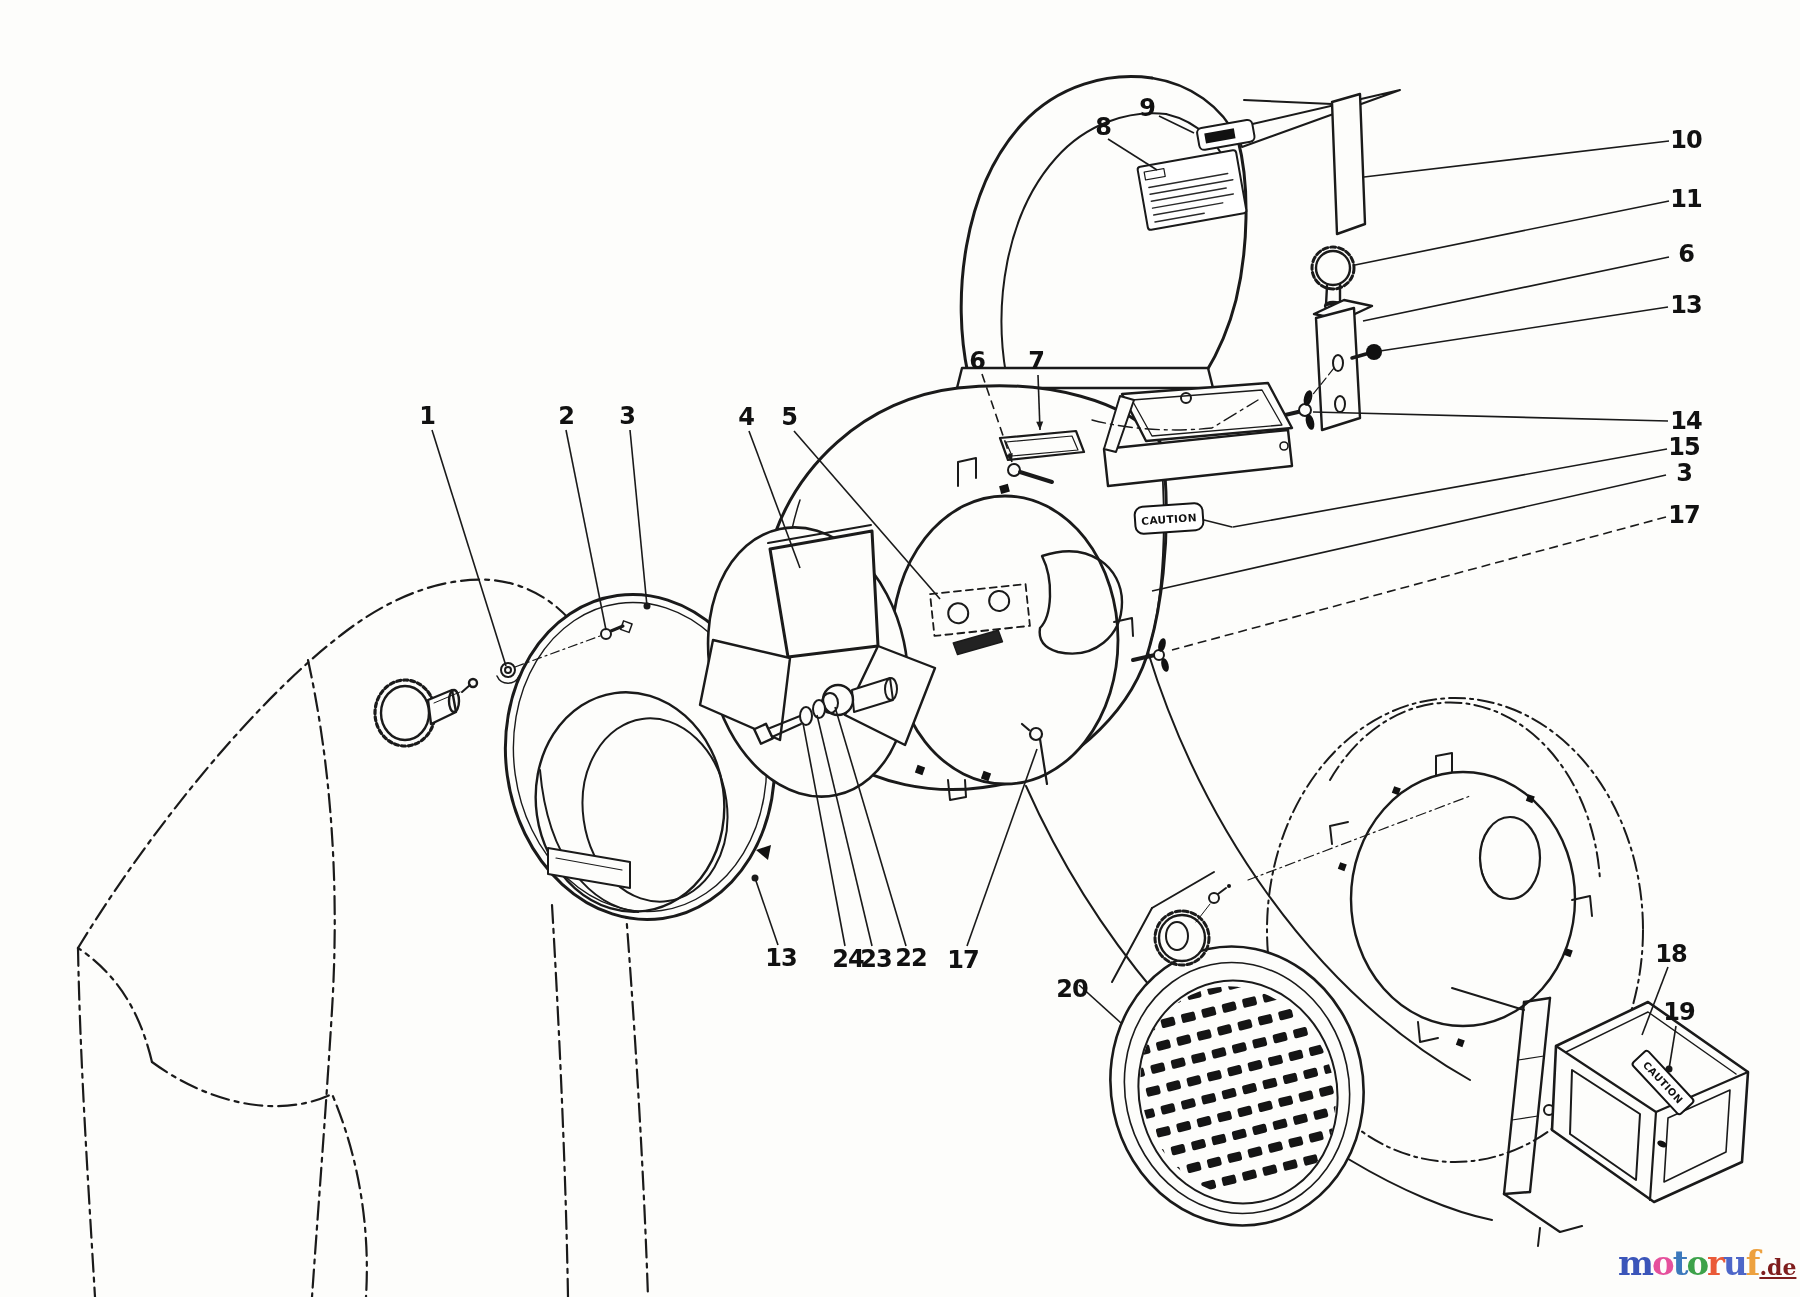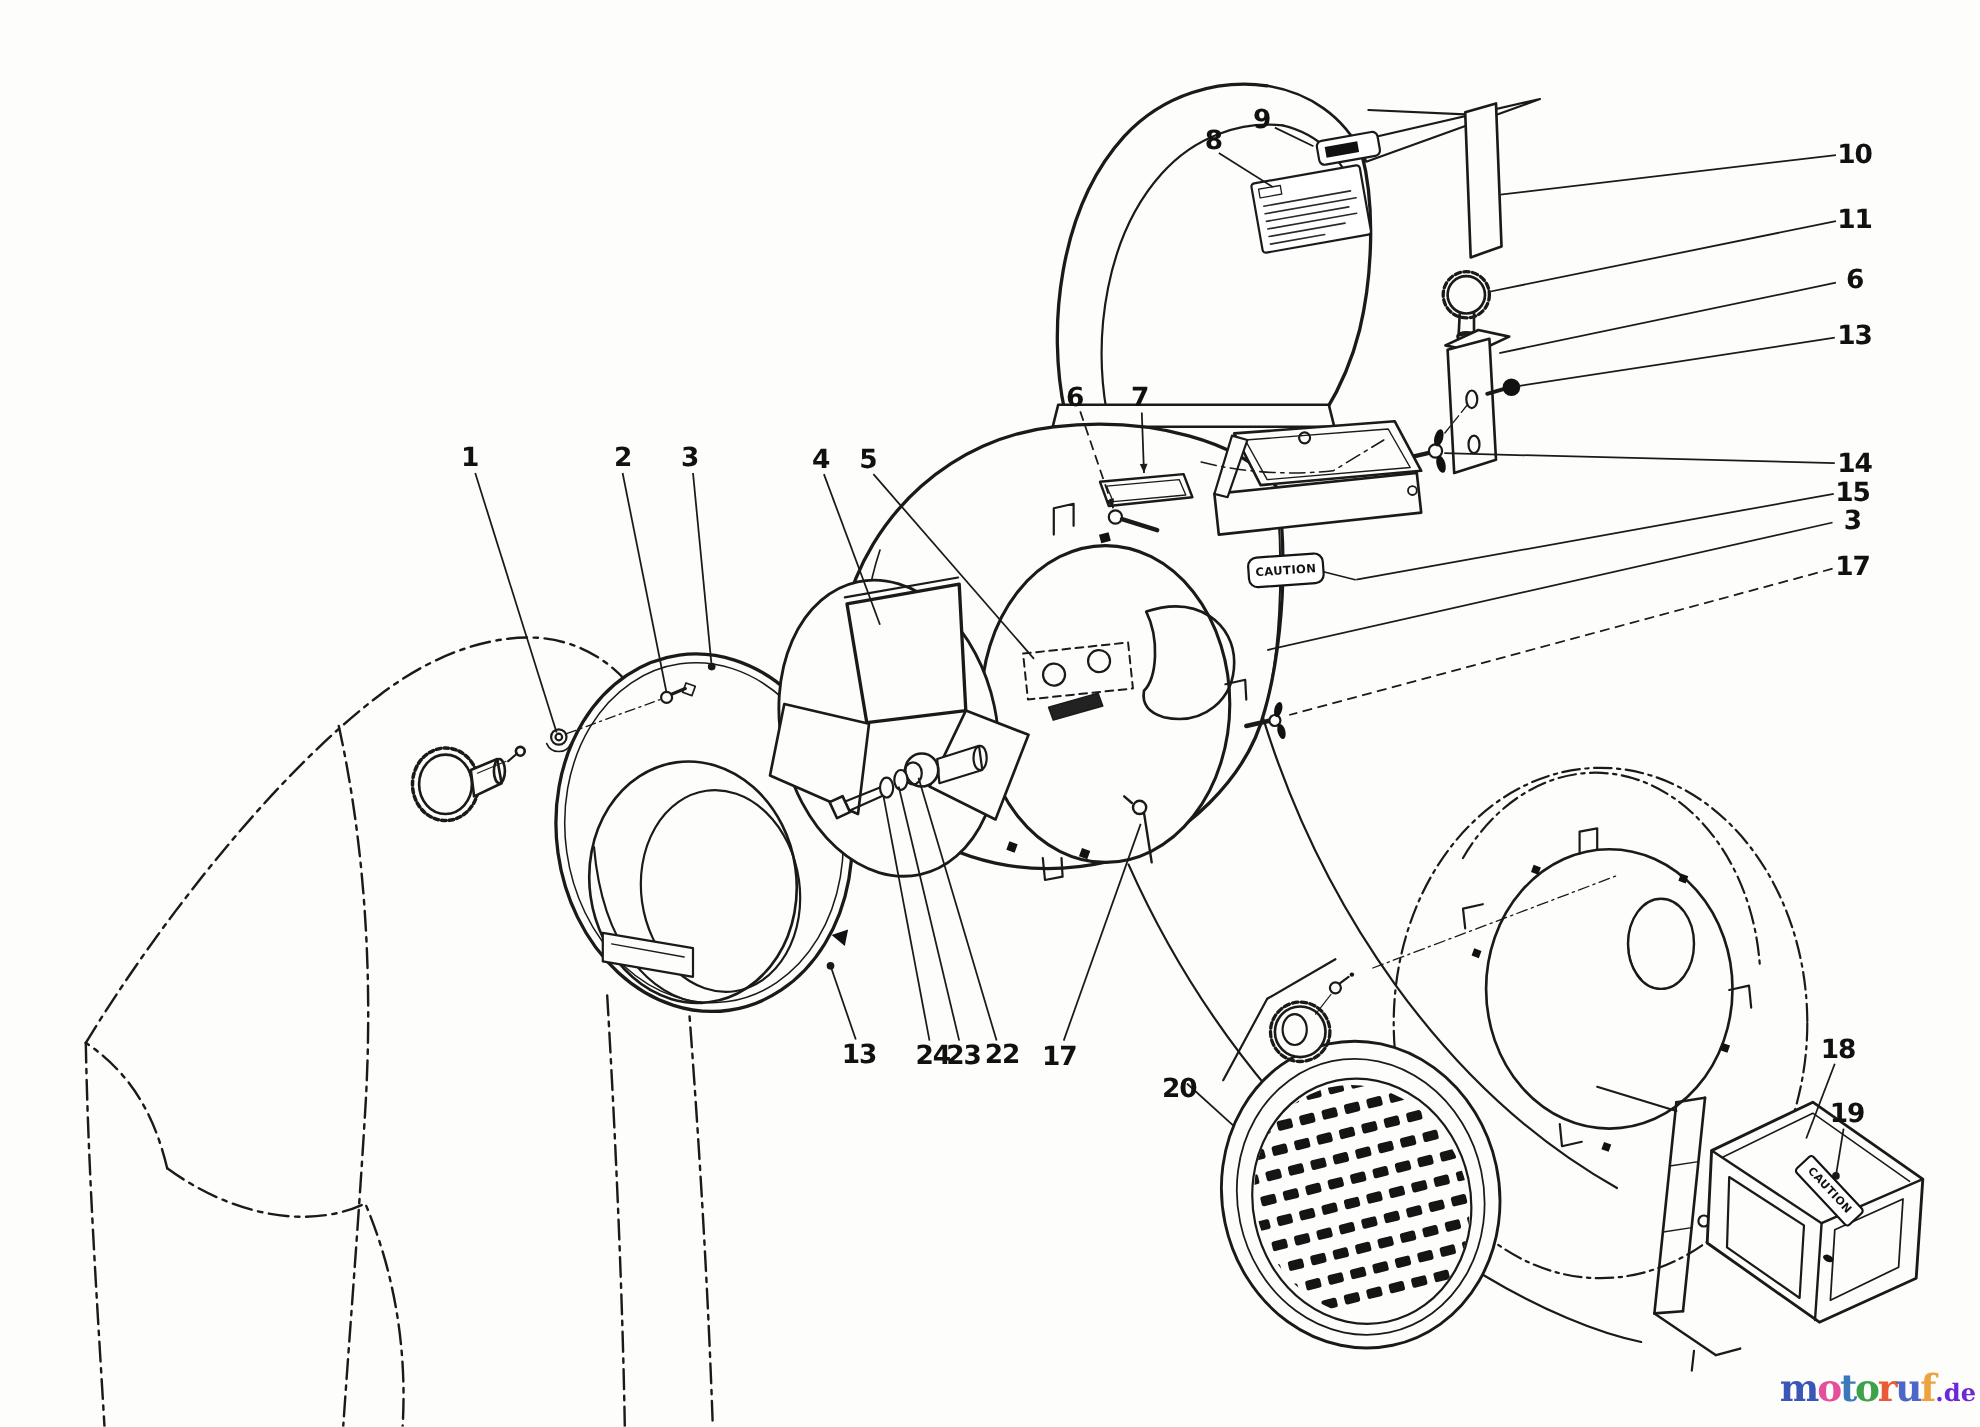--- a/index.html
+++ b/index.html
@@ -445,16 +445,16 @@
       <div class="callout" style="left: 1072px; top: 973px; margin-top: 16px;">20</div>
       <div class="callout" style="left: 1671px; top: 954px;">18</div>
       <div class="callout" style="left: 1679px; top: 1012px;">19</div>
     </div>
 
 <div id="caution-housing" class="caution-label">CAUTION</div>
 <div id="caution-deflector" class="caution-label">CAUTION</div>
 
 <div id="watermark">
   <span id="wm-word"><span class="wm-letter" style="color: rgb(59, 85, 185);">m</span><span class="wm-letter" style="color: rgb(229, 80, 156);">o</span><span class="wm-letter" style="color: rgb(60, 120, 188);">t</span><span class="wm-letter" style="color: rgb(61, 162, 74);">o</span><span class="wm-letter" style="color: rgb(234, 90, 56);">r</span><span class="wm-letter" style="color: rgb(77, 102, 200);">u</span><span class="wm-letter" style="color: rgb(237, 161, 63);">f</span></span>
-      <span class="wm-suffix" style="color: #6d28d9;">.de</span>
+      <span class="wm-suffix" style="color: #7f1d1d; text-decoration: underline;">.de</span>
 </div>
 
 </div>
 
 </body></html>

